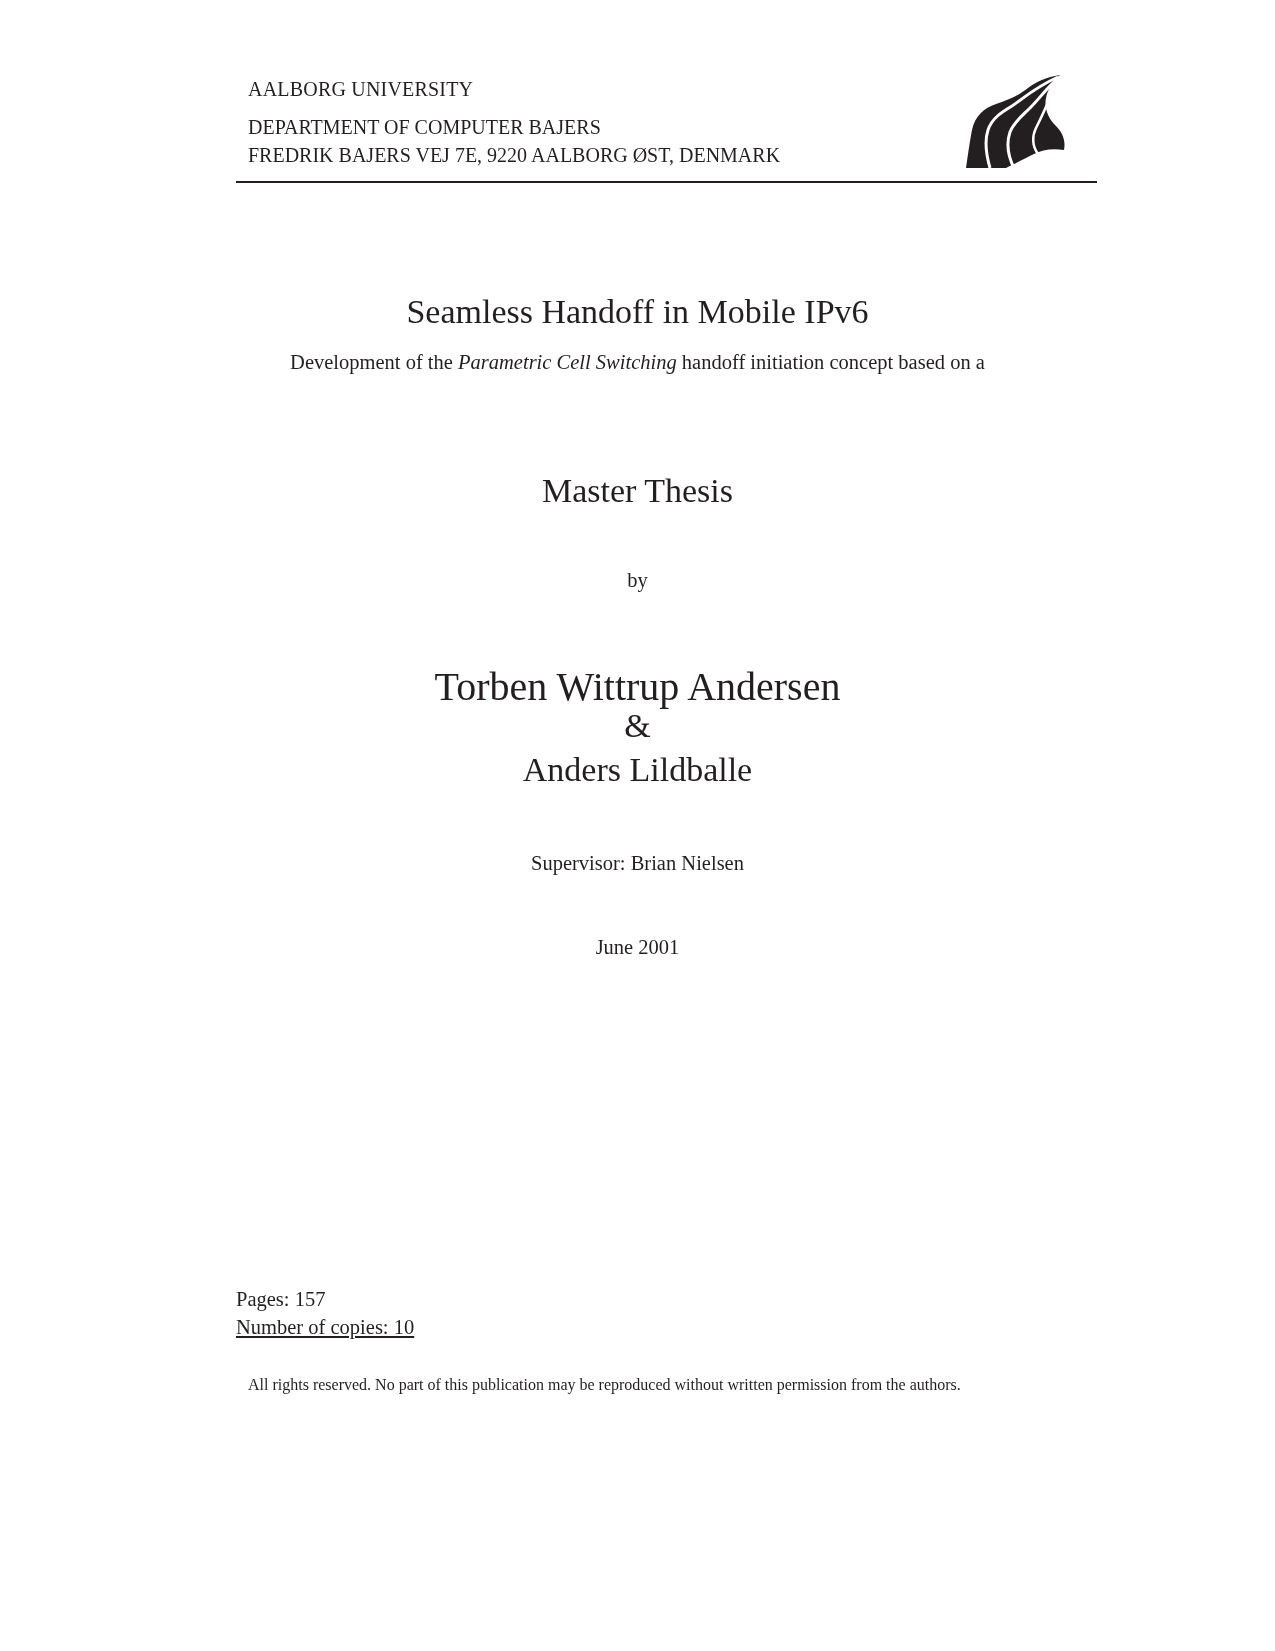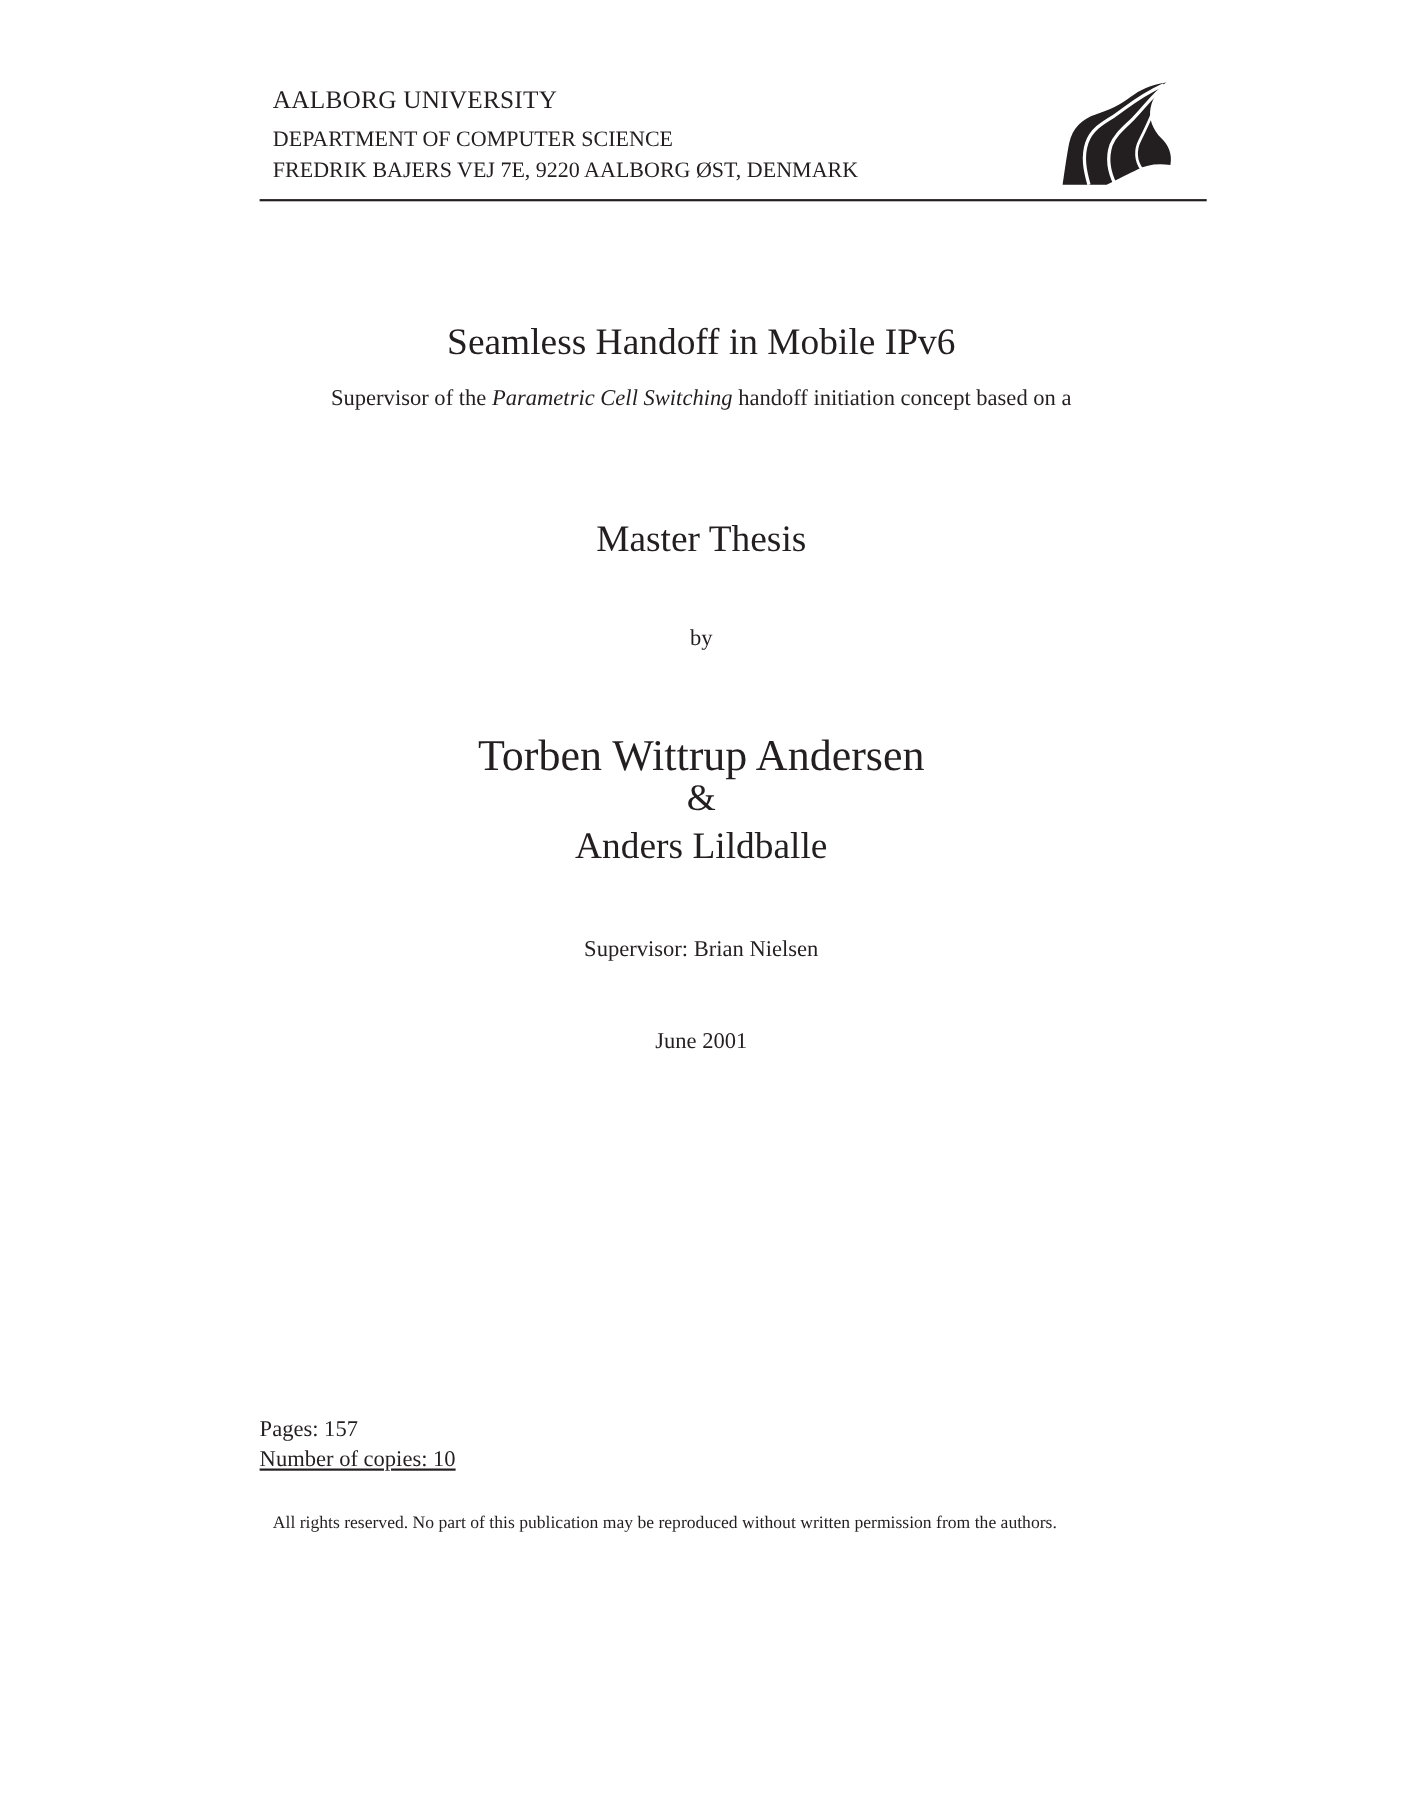--- a/index.html
+++ b/index.html
@@ -3,21 +3,21 @@
 <meta charset="utf-8">
 <style>
   html, body { margin: 0; padding: 0; background: #ffffff; }
   body {
     width: 1275px; height: 1651px; position: relative; overflow: hidden;
     font-family: "Liberation Serif", "DejaVu Serif", serif; color: #231f20;
   }
   .abs { position: absolute; white-space: nowrap; }
   .center { left: 0; width: 1275px; text-align: center; }
 
-  #uni-name { left: 248px; top: 78px; font-size: 23px; letter-spacing: 0.2px; }
+  #uni-name { left: 248px; top: 78px; font-size: 20px; letter-spacing: 0.2px; }
   #dept { left: 248px; top: 116px; font-size: 20px; }
   #address { left: 248px; top: 144px; font-size: 20px; }
   #header-rule { left: 236px; top: 181px; width: 861px; height: 2px; background: #231f20; }
   #logo { left: 962px; top: 74px; width: 108px; height: 96px; }
 
   #title { top: 293px; font-size: 34px; }
   #subtitle { top: 348px; font-size: 20.5px; line-height: 28px; }
   #subtitle i { font-style: italic; }
   #doc-type { top: 472px; font-size: 34px; text-align: center; }
   #by { top: 569px; font-size: 20.5px; }
@@ -28,36 +28,36 @@
   #date { top: 936px; font-size: 20.5px; }
 
   #pages { left: 236px; top: 1288px; font-size: 20.5px; }
   #copies { left: 236px; top: 1316px; font-size: 20.5px; text-decoration: underline; }
   #rights { left: 248px; top: 1371px; width: 860px; font-size: 16px; line-height: 28px; white-space: normal; text-align: justify; }
 </style>
 </head>
 <body>
 
 <div class="abs" id="uni-name">AALBORG UNIVERSITY</div>
-<div class="abs" id="dept">DEPARTMENT OF COMPUTER SCIENCE</div>
+<div class="abs" id="dept">DEPARTMENT OF COMPUTER BAJERS</div>
 <div class="abs" id="address">FREDRIK BAJERS VEJ 7E, 9220 AALBORG ØST, DENMARK</div>
 
 <svg class="abs" id="logo" viewBox="0 0 108 96" xmlns="http://www.w3.org/2000/svg">
   <path fill="#231f20" d="M4 94 C6 80 8 66 10 56 C13 42 22 34 34 30 C46 26 56 22 66 14 C74 8 84 3 98 1 C92 6 86 14 84 24 C82 34 86 44 94 52 C100 58 104 66 102 76 C90 74 80 76 72 80 C64 84 56 88 44 94 Z"></path>
   <path fill="none" stroke="#ffffff" stroke-width="3" d="M28 94 C24 80 22 68 26 56 C30 44 40 38 50 32 C62 24 72 14 96 3"></path>
   <path fill="none" stroke="#ffffff" stroke-width="3" d="M52 94 C46 82 44 70 48 58 C52 48 60 42 68 34 C78 24 86 12 98 3"></path>
   <path fill="none" stroke="#ffffff" stroke-width="2.5" d="M76 80 C70 72 70 62 74 54 C78 46 82 38 86 28 C88 18 92 10 98 3"></path>
 </svg>
 
 <div class="abs" id="header-rule"></div>
 
 <div class="abs center" id="title">Seamless Handoff in Mobile IPv6</div>
 
 <div class="abs center" id="subtitle">
-  <span>Supervisor of the </span><i>Parametric Cell Switching</i><span> handoff initiation concept based on a</span><br>
+  <span>Development of the </span><i>Parametric Cell Switching</i><span> handoff initiation concept based on a</span><br>
 </div>
 
 <div class="abs center" id="doc-type">Master Thesis</div>
 <div class="abs center" id="by">by</div>
 <div class="abs center" id="author1">Torben Wittrup Andersen</div>
 <div class="abs center" id="amp">&amp;</div>
 <div class="abs center" id="author2">Anders Lildballe</div>
 <div class="abs center" id="supervisor">Supervisor: Brian Nielsen</div>
 <div class="abs center" id="date">June 2001</div>
 

